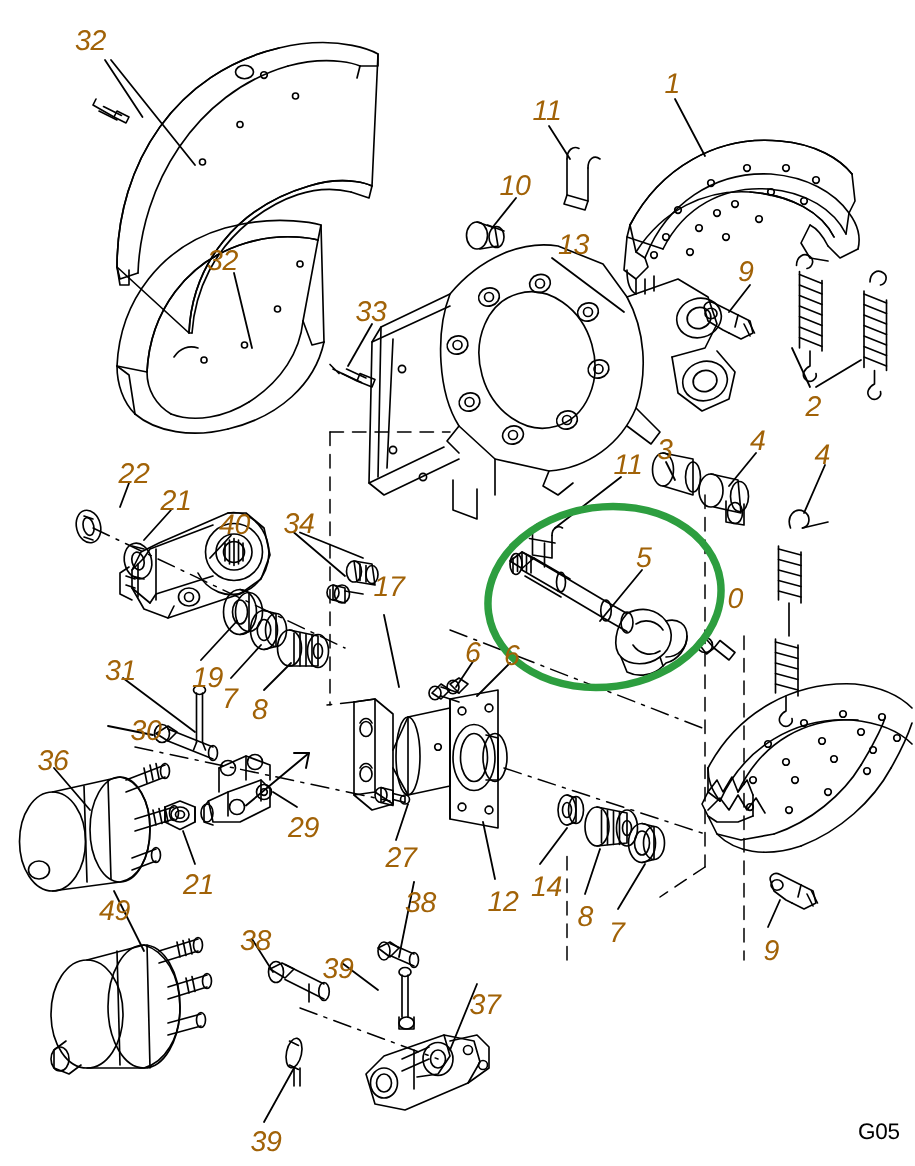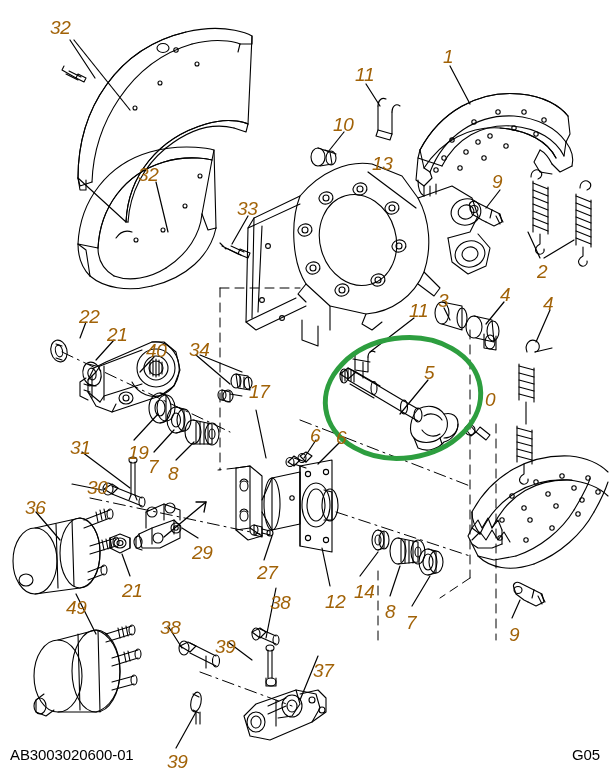--- a/index.html
+++ b/index.html
@@ -674,16 +674,15 @@
       <div class="lbl" style="left: 406px; top: 613px;">7</div>
       <div class="lbl" style="left: 66px; top: 598px;">49</div>
       <div class="lbl" style="left: 270px; top: 593px;">38</div>
       <div class="lbl" style="left: 160px; top: 618px;">38</div>
       <div class="lbl" style="left: 215px; top: 637px;">39</div>
       <div class="lbl" style="left: 509px; top: 625px;">9</div>
       <div class="lbl" style="left: 313px; top: 661px;">37</div>
       <div class="lbl" style="left: 167px; top: 752px;">39</div>
     </div>
 
-<div class="footer left">AB3003020600-01</div>
 <div class="footer right">G05</div>
 
 </div>
 
 </body></html>

